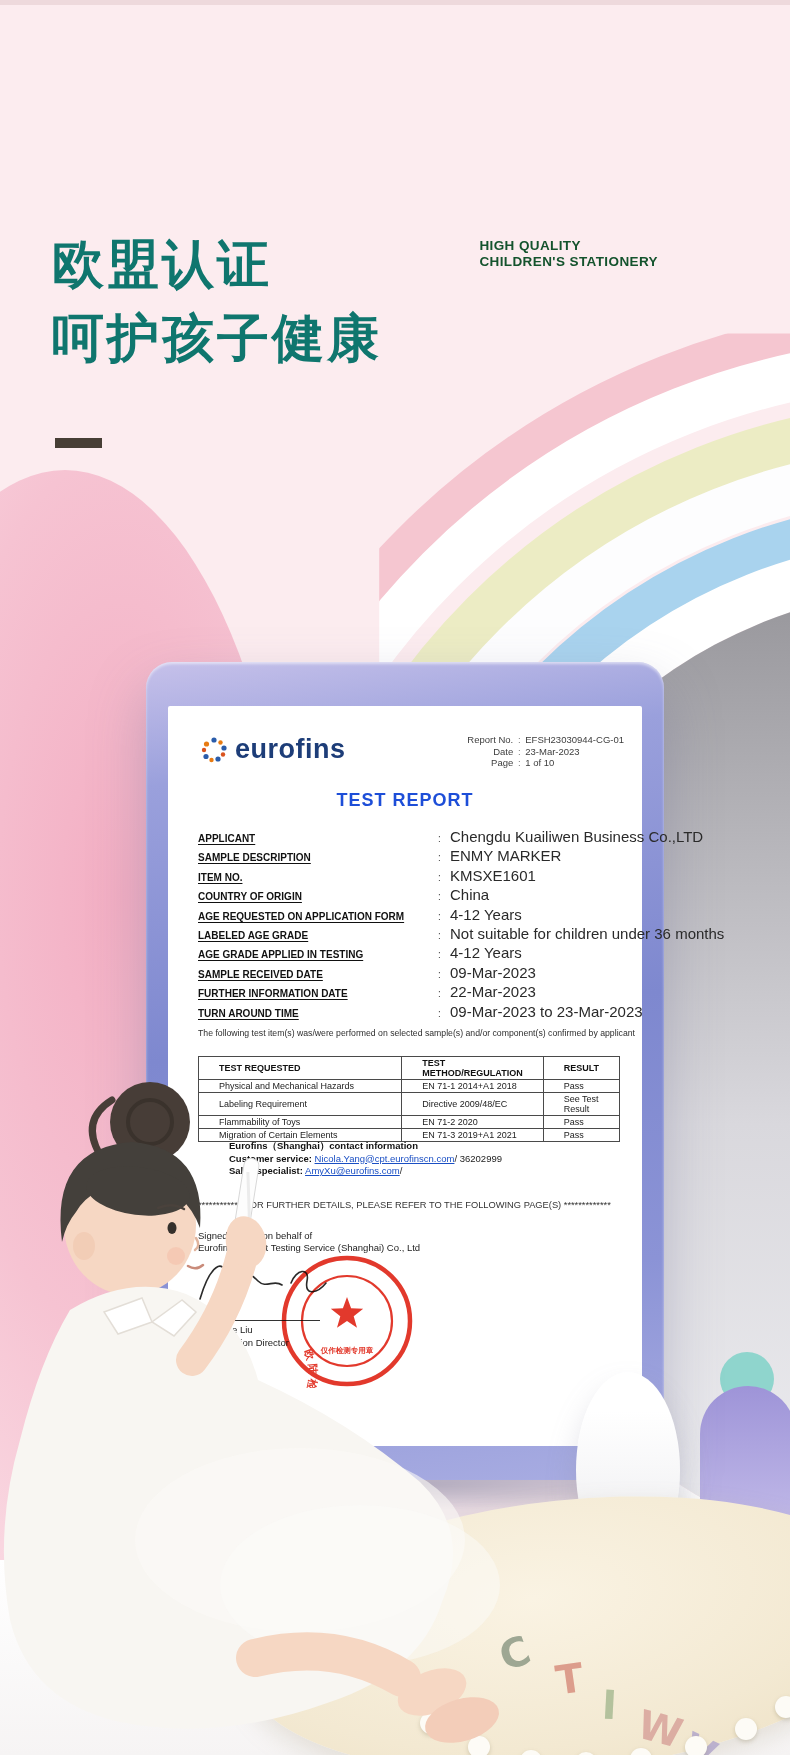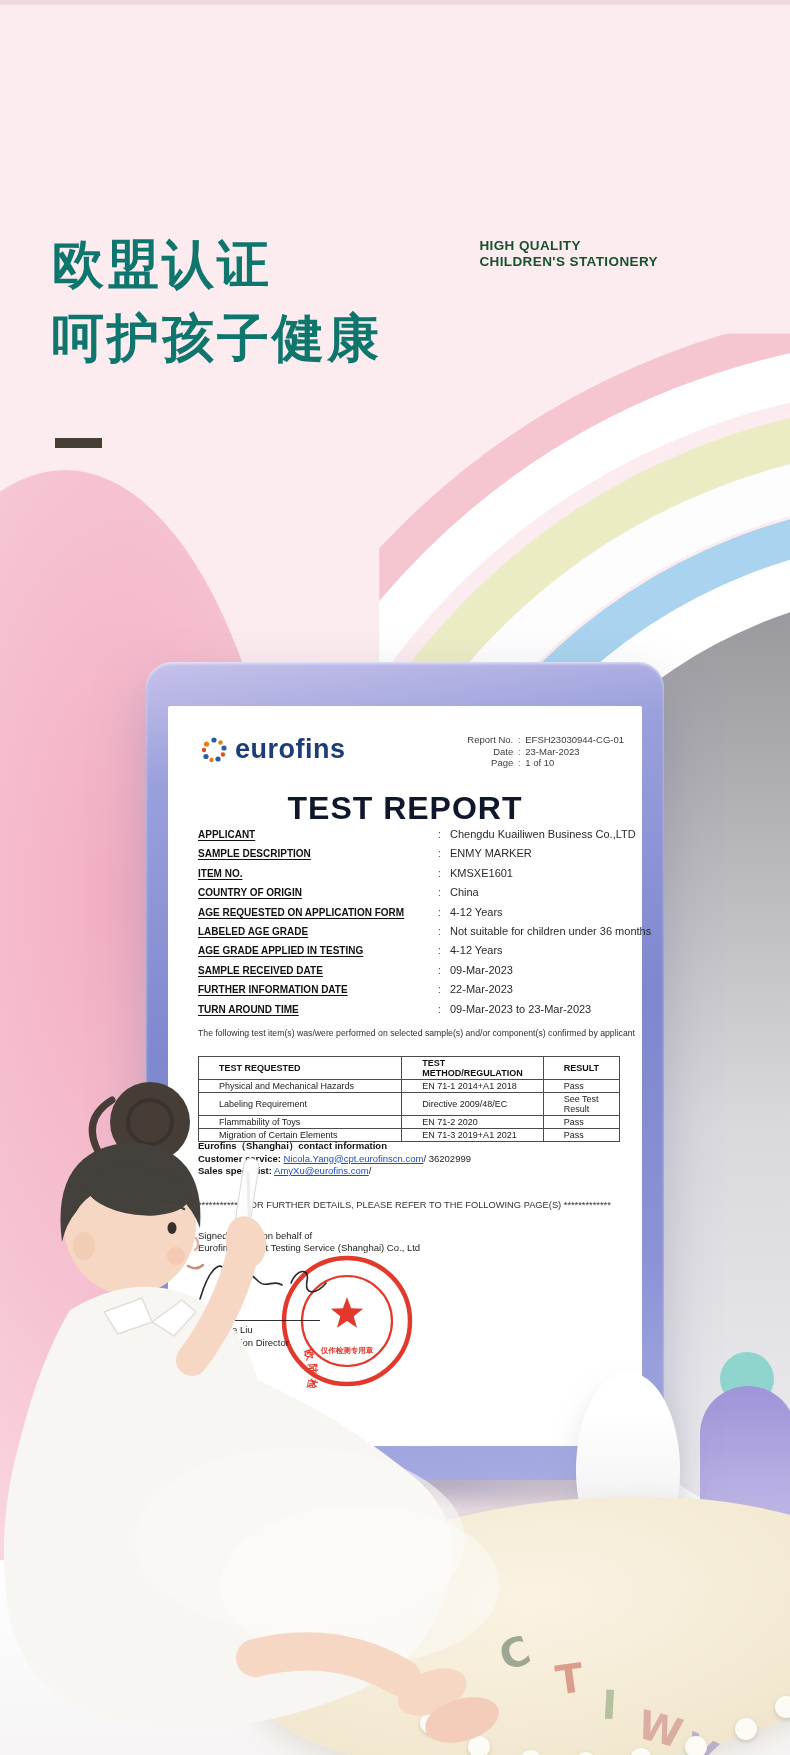--- a/index.html
+++ b/index.html
@@ -40,33 +40,33 @@
   .doc{position:absolute;left:22px;top:44px;right:22px;bottom:34px;background:#ffffff;border-radius:2px;
     color:#222;}
   .doc-header{position:absolute;left:31px;right:18px;top:28px;display:flex;justify-content:space-between;align-items:flex-start;gap:12px;}
   .logo{display:flex;align-items:center;gap:6px;}
   .logo-text{font-size:27px;font-weight:600;color:#1d3d78;letter-spacing:.5px;}
   .meta{font-size:9.5px;color:#3d3d3d;line-height:11.5px;}
   .meta-row{display:flex;}
   .m-label{width:52px;text-align:right;}
   .m-colon{width:12px;text-align:center;color:#777;}
   .doc-title{position:absolute;left:0;right:0;top:84px;text-align:center;
-    font-size:32px;font-weight:bold;letter-spacing:1px;color:#0f172a;}
+    font-size:18px;font-weight:bold;letter-spacing:1px;color:#1d4ed8;}
   .fields{position:absolute;left:30px;right:18px;top:122px;}
   .frow{display:flex;align-items:baseline;height:19.4px;}
   .flabel{flex:0 0 240px;font-size:10px;font-weight:bold;color:#111;
     text-decoration:underline;text-underline-offset:2px;white-space:nowrap;}
   .fcolon{flex:0 0 12px;font-size:10px;color:#444;}
-  .fvalue{font-size:11px;color:#2a2a2a;white-space:nowrap;}
+  .fvalue{font-size:15px;color:#2a2a2a;white-space:nowrap;}
   .note{position:absolute;left:30px;right:8px;top:322px;font-size:8.7px;color:#2e2e2e;white-space:nowrap;}
   .rep-table{position:absolute;left:30px;right:22px;top:350px;border-collapse:collapse;width:422px;}
   .rep-table th,.rep-table td{border:1px solid #4a4a4a;font-size:9px;padding:1px 20px;text-align:left;color:#222;}
   .rep-table th{font-weight:bold;color:#111;}
   .contact{position:absolute;left:30px;top:434px;font-size:9.5px;line-height:12.5px;color:#222;}
-  .contact b{color:#111;}
+  .contact b{color:#111;margin-left:31px;}
   .mail{color:#1a4fc4;text-decoration:underline;}
   .stars{position:absolute;left:30px;top:494px;font-size:9.3px;color:#333;}
   .signed{position:absolute;left:30px;top:524px;font-size:9.5px;line-height:12px;color:#222;}
   .sigsvg{position:absolute;left:26px;top:545px;}
   .sig-line{position:absolute;left:30px;top:614px;width:122px;border-top:1px solid #333;}
   .sig-name{position:absolute;left:64px;top:618px;font-size:9.5px;color:#222;}
   .sig-title{position:absolute;left:56px;top:631px;font-size:9.5px;color:#222;}
   .stamp{position:absolute;left:112px;top:548px;width:134px;height:134px;opacity:.93;mix-blend-mode:multiply;}
 
   

